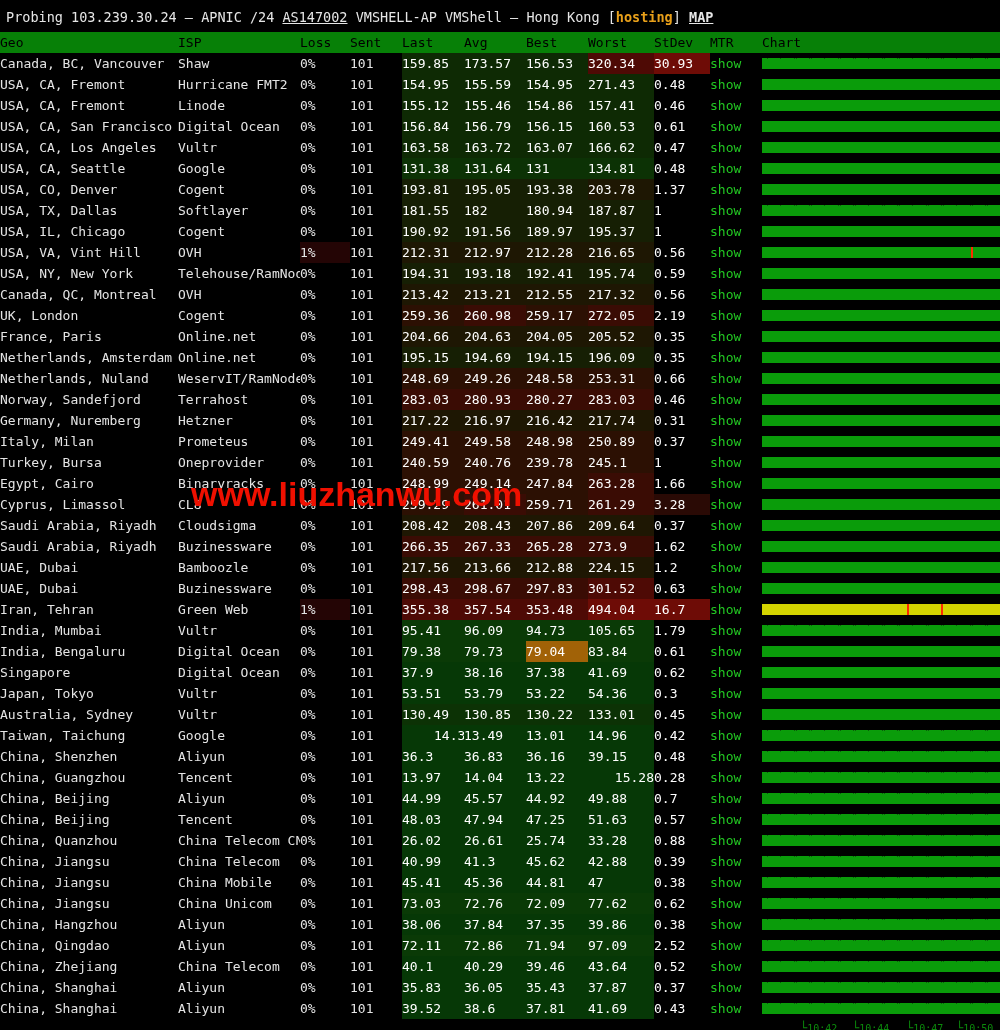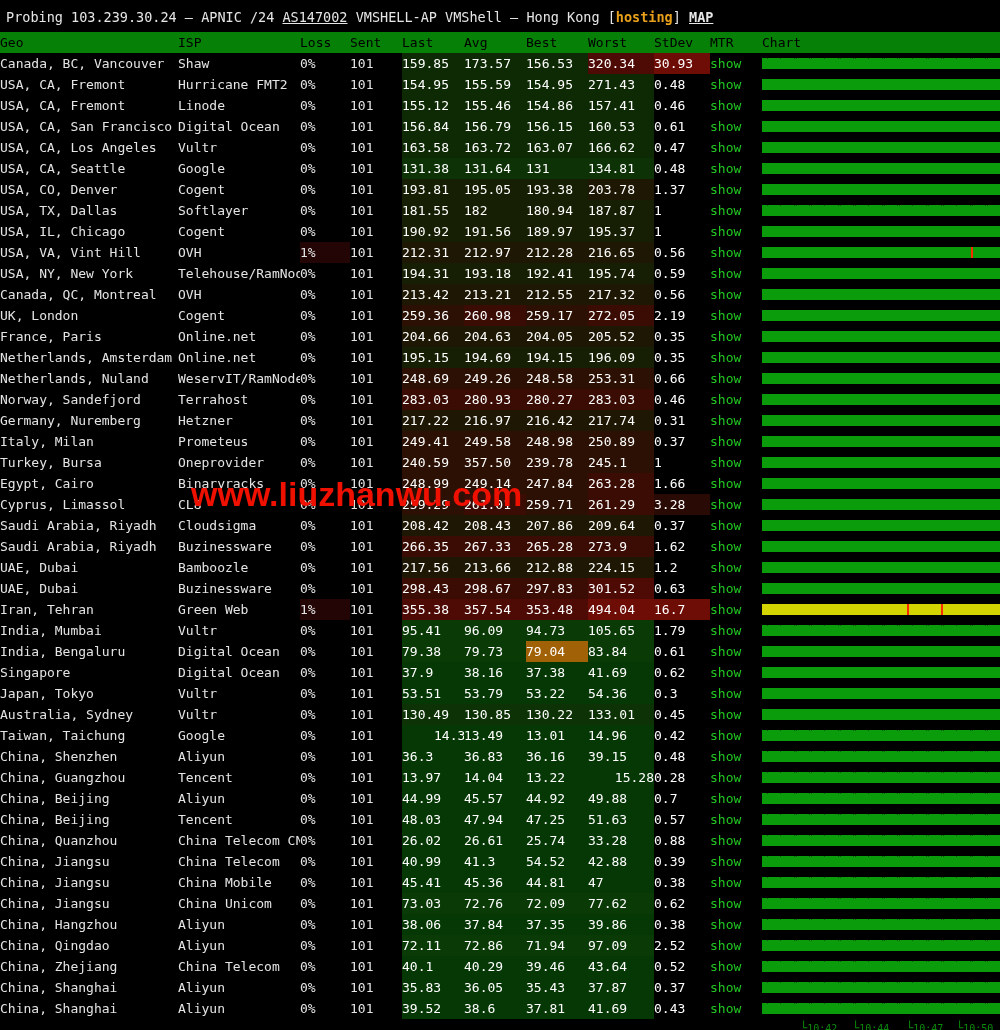--- a/index.html
+++ b/index.html
@@ -465,21 +465,21 @@
             <div class="fill" style="background: rgb(10, 156, 10);"></div>
           </div>
         </td>
       </tr>
       <tr>
         <td class="geo">Turkey, Bursa</td>
         <td class="isp">Oneprovider</td>
         <td class="loss">0%</td>
         <td class="sent">101</td>
         <td class="num" style="background: rgb(44, 16, 3);">240.59</td>
-        <td class="num" style="background: rgb(44, 16, 3);">357.50</td>
+        <td class="num" style="background: rgb(44, 16, 3);">240.76</td>
         <td class="num" style="background: rgb(44, 16, 3);">239.78</td>
         <td class="num" style="background: rgb(44, 16, 3);">245.1</td>
         <td class="num">1</td>
         <td class="mtr"><a href="#">show</a></td>
         <td class="chartcell">
           <div class="bar">
             <div class="fill" style="background: rgb(10, 156, 10);"></div>
           </div>
         </td>
       </tr>
@@ -973,21 +973,21 @@
           </div>
         </td>
       </tr>
       <tr>
         <td class="geo">China, Jiangsu</td>
         <td class="isp">China Telecom</td>
         <td class="loss">0%</td>
         <td class="sent">101</td>
         <td class="num" style="background: rgb(6, 56, 6);">40.99</td>
         <td class="num" style="background: rgb(6, 56, 6);">41.3</td>
-        <td class="num" style="background: rgb(6, 56, 6);">54.52</td>
+        <td class="num" style="background: rgb(6, 56, 6);">45.62</td>
         <td class="num" style="background: rgb(6, 56, 6);">42.88</td>
         <td class="num">0.39</td>
         <td class="mtr"><a href="#">show</a></td>
         <td class="chartcell">
           <div class="bar">
             <div class="fill" style="background: rgb(10, 156, 10);"></div>
             <div class="tick" style="left: 2%;"></div>
             <div class="tick" style="left: 7.7%;"></div>
             <div class="tick" style="left: 13.4%;"></div>
             <div class="tick" style="left: 14.1%;"></div>

